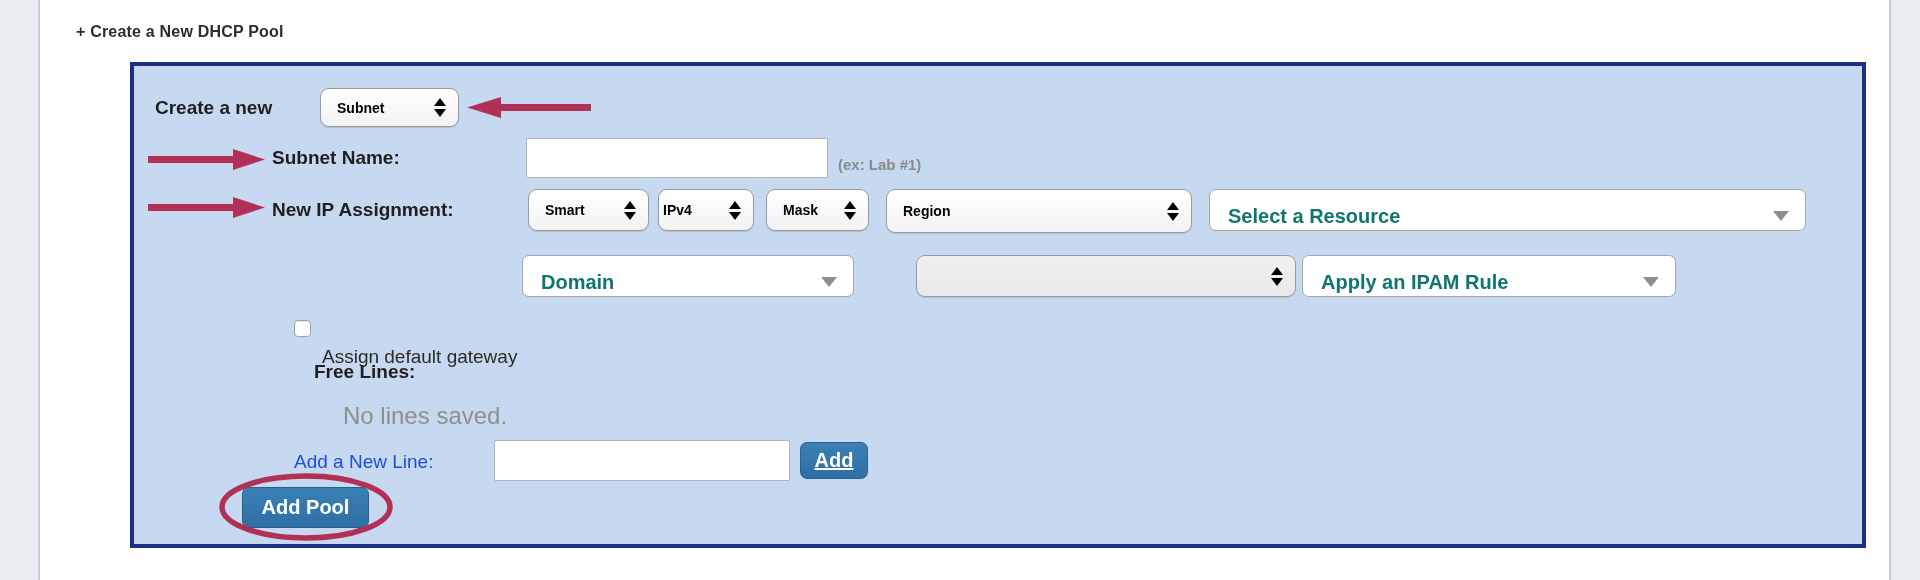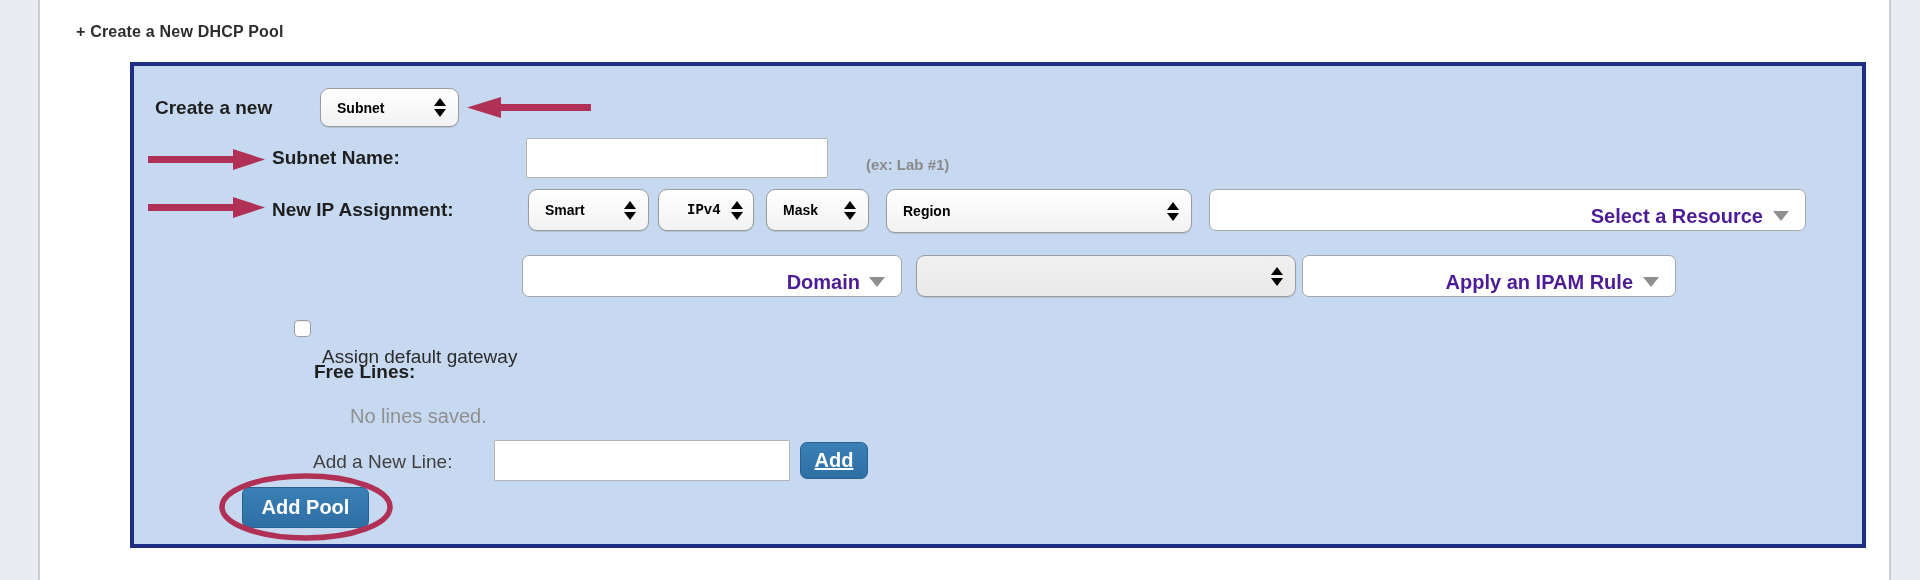--- a/index.html
+++ b/index.html
@@ -18,43 +18,43 @@
 
   .panel{
     position:absolute;left:130px;top:62px;width:1736px;height:486px;
     box-sizing:border-box;background:#c6d9f0;border:4px solid #1e2e82;
   }
 
   .lbl{position:absolute;display:flex;align-items:center;color:#1f1f1f;font-size:19px;}
   .lbl.bold{font-weight:bold;}
   .hint{
     position:absolute;display:flex;align-items:center;
-    font-size:15px;font-weight:bold;color:#8a8a8a;margin-left:28px;
+    font-size:15px;font-weight:bold;color:#8a8a8a;
   }
 
   
   .mac-select{
     position:absolute;box-sizing:border-box;display:flex;align-items:center;
     justify-content:space-between;gap:10px;padding:0 12px 0 16px;
     background:linear-gradient(#ffffff,#f2f2f2);
     border:1px solid #9b9b9b;border-radius:9px;
     box-shadow:0 1px 1px rgba(0,0,0,.12);
     font-size:14px;font-weight:bold;color:#000;cursor:default;
   }
   .mac-select.gray{background:linear-gradient(#f0f0f0,#e9e9e9);}
   .updown{display:flex;flex-direction:column;align-items:center;gap:3px;flex:0 0 auto;}
   .updown .tri-up{width:0;height:0;border-left:6px solid transparent;border-right:6px solid transparent;border-bottom:8px solid #000;}
   .updown .tri-down{width:0;height:0;border-left:6px solid transparent;border-right:6px solid transparent;border-top:8px solid #000;}
 
   
   .cbox{
     position:absolute;box-sizing:border-box;display:flex;align-items:center;
-    justify-content:flex-end;gap:10px;padding:12px 16px 0 18px;
+    justify-content:space-between;gap:10px;padding:12px 16px 0 18px;
     background:#ffffff;border:1px solid #a6a6a6;border-radius:7px;
-    font-size:20px;font-weight:bold;color:#4c1d95;cursor:default;
+    font-size:20px;font-weight:bold;color:#0f766e;cursor:default;
   }
   .tri-drop{width:0;height:0;border-left:8px solid transparent;border-right:8px solid transparent;border-top:10px solid #8f8f8f;flex:0 0 auto;}
 
   .text-input{
     position:absolute;box-sizing:border-box;border:1px solid #b3b3b3;border-radius:1px;
     background:#ffffff;font-size:20px;padding:0 8px;outline:none;
     font-family:"Liberation Sans",sans-serif;
   }
 
   .checkbox{
@@ -109,21 +109,21 @@
   </svg>
   <div class="lbl bold" style="left:272px;top:189px;height:42px;">New IP Assignment:</div>
 
   <div class="mac-select" style="left:528px;top:189px;width:121px;height:42px;">
     <span>Smart</span>
     <span class="updown">
         <span class="tri-up"></span>
         <span class="tri-down"></span>
       </span>
   </div>
-  <div class="mac-select" style="left:658px;top:189px;width:96px;height:42px;padding-left:28px;font-family:Liberation Mono, monospace;">
+  <div class="mac-select" style="left:658px;top:189px;width:96px;height:42px;padding-left:4px;">
     <span>IPv4</span>
     <span class="updown">
         <span class="tri-up"></span>
         <span class="tri-down"></span>
       </span>
   </div>
   <div class="mac-select" style="left:766px;top:189px;width:103px;height:42px;text-align:right;">
     <span>Mask</span>
     <span class="updown">
         <span class="tri-up"></span>
@@ -135,43 +135,43 @@
     <span class="updown">
         <span class="tri-up"></span>
         <span class="tri-down"></span>
       </span>
   </div>
   <div class="cbox" style="left:1209px;top:189px;width:597px;height:42px;">
     <span>Select a Resource</span>
     <span class="tri-drop"></span>
   </div>
 
-  <div class="cbox" style="left:522px;top:255px;width:380px;height:42px;gap:9px;">
+  <div class="cbox" style="left:522px;top:255px;width:332px;height:42px;gap:9px;">
     <span>Domain</span>
     <span class="tri-drop"></span>
   </div>
   <div class="mac-select gray" style="left:916px;top:255px;width:380px;height:42px;">
     <span></span>
     <span class="updown">
         <span class="tri-up"></span>
         <span class="tri-down"></span>
       </span>
   </div>
   <div class="cbox" style="left:1302px;top:255px;width:374px;height:42px;">
     <span>Apply an IPAM Rule</span>
     <span class="tri-drop"></span>
   </div>
 
   <span class="checkbox" style="left:294px;top:320px;"></span>
   <div class="lbl" style="left:322px;top:317px;height:24px;color:#2b2b2b;margin-top:28px;">Assign default gateway</div>
 
   <div class="lbl bold" style="left:294px;top:360px;height:23px;margin-left:20px;">Free Lines:</div>
-  <div class="lbl muted" style="left:350px;top:405px;height:22px;font-size:20px;">No lines saved.</div>
+  <div class="lbl muted" style="left:343px;top:405px;height:22px;font-size:24px;">No lines saved.</div>
 
-  <div class="lbl" style="left:294px;top:450px;height:24px;color:#404040;margin-left:19px;">Add a New Line:</div>
+  <div class="lbl" style="left:294px;top:450px;height:24px;color:#1d4ed8;">Add a New Line:</div>
   <input class="text-input" style="left: 494px; top: 440px; width: 296px; height: 41px;" type="text" value="">
   <button class="btn" style="left:800px;top:442px;width:68px;height:37px;text-decoration:underline;">Add</button>
 
   <button class="btn" style="left:242px;top:487px;width:127px;height:41px;">Add Pool</button>
   <svg class="annot" style="left:216px;top:471px;" width="180" height="72" viewBox="0 0 180 72">
     <ellipse cx="90" cy="36" rx="84" ry="31" fill="none" stroke="#b13055" stroke-width="5.5"></ellipse>
   </svg>
 
 </div>
 

